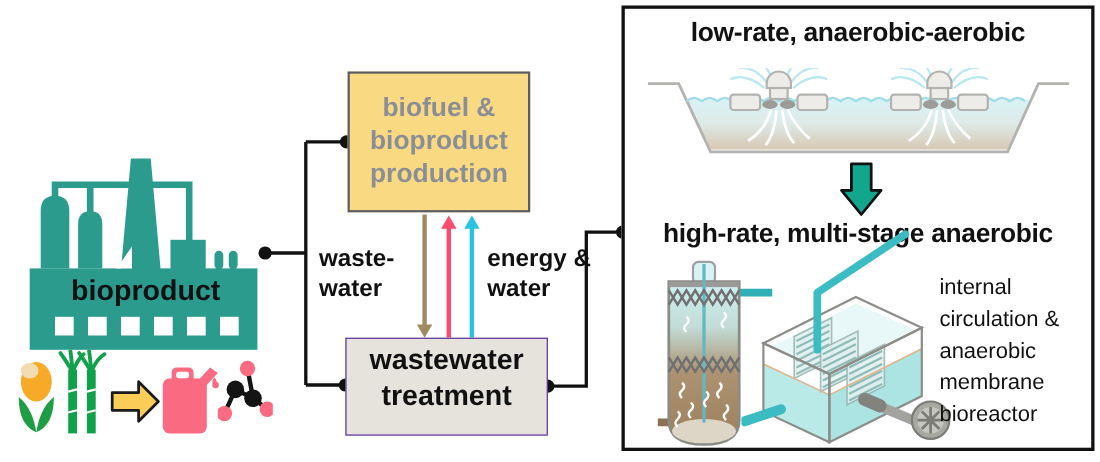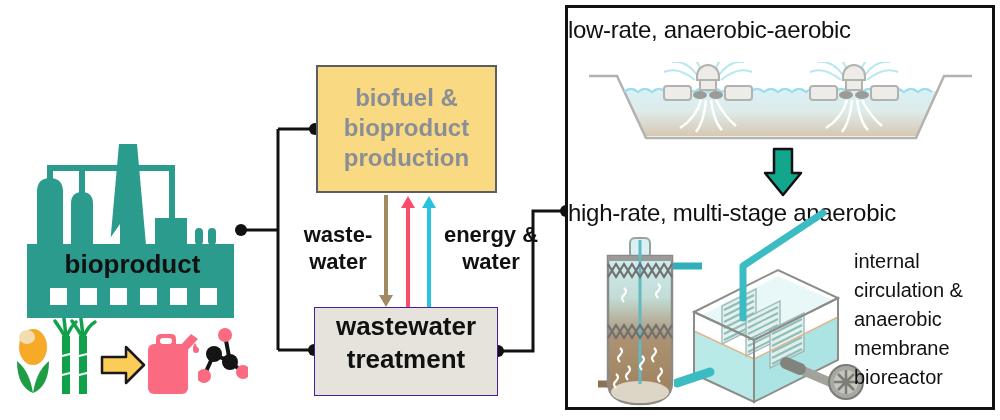--- a/index.html
+++ b/index.html
@@ -1,31 +1,31 @@
 <!DOCTYPE html>
 <html><head>
 <meta charset="utf-8">
 <style>
   html,body{margin:0;padding:0;background:#fff;}
   .canvas{position:relative;width:1000px;height:420px;background:#fff;overflow:hidden;
           font-family:"Liberation Sans",sans-serif;}
   .abs{position:absolute;}
   .multiline{white-space:pre-line;}
   .box{position:absolute;box-sizing:border-box;text-align:center;font-weight:bold;}
-  .production-box{left:316px;top:65px;width:181px;height:128px;background:#f9d982;
+  .production-box{left:316px;top:65px;width:166px;height:128px;background:#f9d982;
                   border:2px solid #5b5f63;color:#8a8e96;font-size:24px;line-height:30px;padding-top:16px;}
   .treatment-box{left:314px;top:307px;width:184px;height:89px;background:#e6e3dc;
                  border:1px solid #4c1d95;color:#111;font-size:26px;line-height:33px;padding-top:2px;}
-  .flow-label{position:absolute;top:221px;width:96px;text-align:center;font-weight:bold;
+  .flow-label{position:absolute;top:221px;width:96px;font-weight:bold;
               color:#111;font-size:22px;line-height:27px;}
   .factory-label{position:absolute;left:40px;top:249px;width:185px;text-align:center;
                  font-weight:bold;color:#111;font-size:26px;}
   .panel{position:absolute;left:565px;top:5px;width:430px;height:405px;background:#fff;
          border:3px solid #111;box-sizing:border-box;}
-  .panel-title{position:absolute;left:0;width:100%;font-weight:normal;
+  .panel-title{position:absolute;left:0;width:100%;text-align:center;font-weight:bold;
                color:#111;font-size:24px;letter-spacing:-0.3px;}
   .title-low{top:8px;}
   .title-high{top:191px;}
   .caption{position:absolute;left:286px;top:239px;width:140px;
            color:#111;font-size:20px;line-height:29px;}
 </style>
 </head>
 <body>
 
 <div class="canvas">

